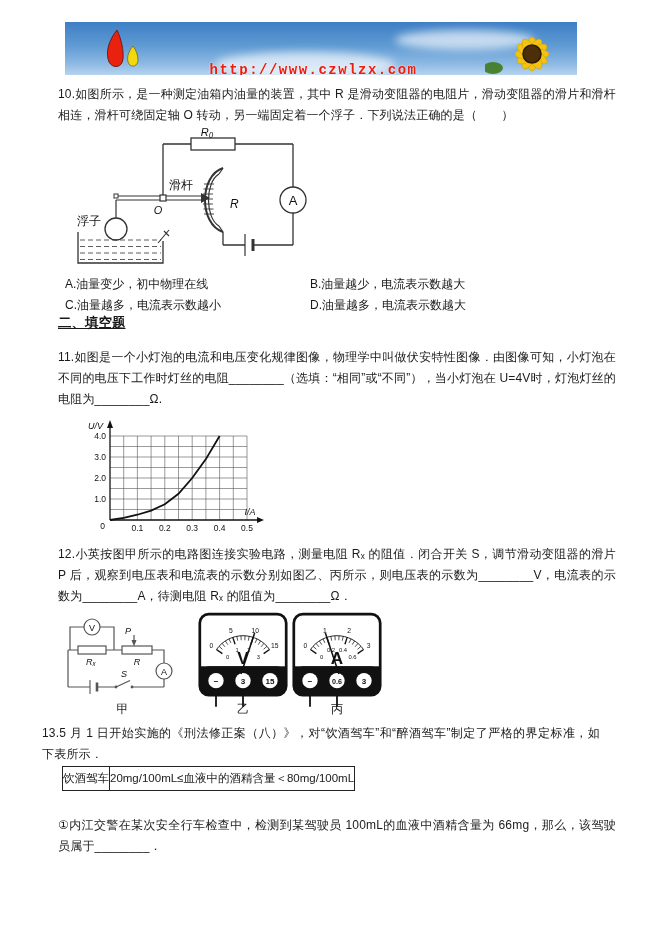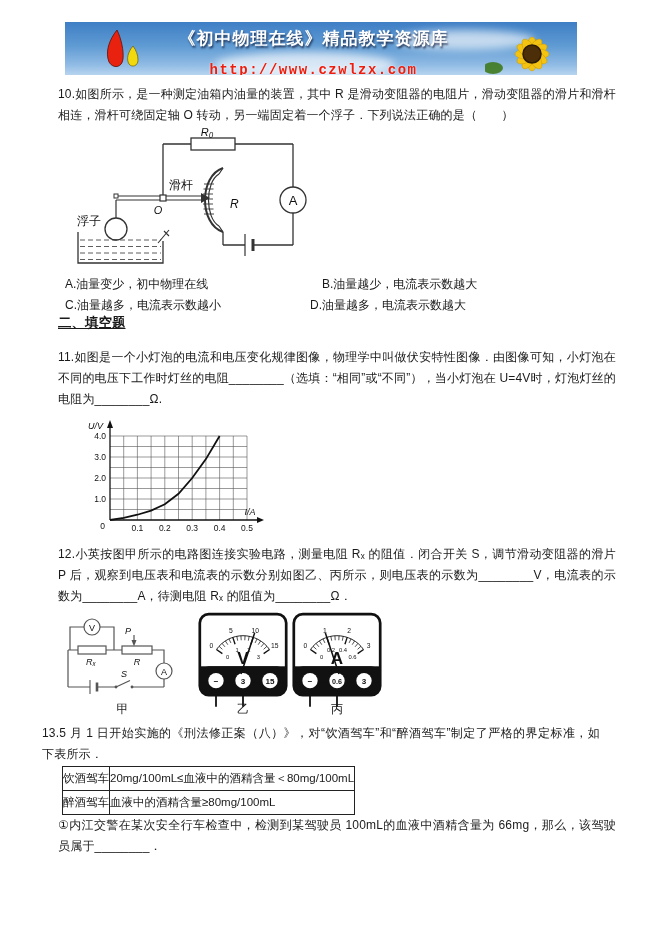--- a/index.html
+++ b/index.html
@@ -32,21 +32,20 @@
 </head>
 <body>
 
 <div class="banner">
   <div class="cloud" style="left:150px;top:30px;width:180px;height:26px;"></div>
   <div class="cloud" style="left:330px;top:8px;width:140px;height:20px;"></div>
   <svg style="left:30px;top:4px;" width="60" height="48" viewBox="0 0 60 48">
     <path d="M22,4 C14,14 10,26 14,36 C18,43 27,42 28,33 C29,25 26,12 22,4 Z" fill="#e8220f" stroke="#5a1008" stroke-width="0.8"></path>
     <path d="M38,20 C33,26 31,33 34,38 C37,42 43,40 43,34 C43,29 41,24 38,20 Z" fill="#f2d90e" stroke="#6b5a06" stroke-width="0.7"></path>
   </svg>
-  <div class="banner-title">《初中物理在线》精品教学资源库</div>
   <div class="banner-url">http://www.czwlzx.com</div>
   <svg style="right:6px;top:10px;" width="86" height="43" viewBox="0 0 86 43">
     <g transform="translate(47,22)">
       <g fill="#f4c311" stroke="#c79a07" stroke-width="0.5">
         <ellipse rx="6" ry="17" transform="rotate(0)"></ellipse>
           <ellipse rx="6" ry="17" transform="rotate(30)"></ellipse>
         <ellipse rx="6" ry="17" transform="rotate(60)"></ellipse>
           <ellipse rx="6" ry="17" transform="rotate(90)"></ellipse>
         <ellipse rx="6" ry="17" transform="rotate(120)"></ellipse>
           <ellipse rx="6" ry="17" transform="rotate(150)"></ellipse>
@@ -94,21 +93,21 @@
 
   <text x="134" y="8" font-size="11" font-style="italic" text-anchor="middle">R₀</text>
   <text x="96" y="61" font-size="12">滑杆</text>
   <text x="85" y="86" font-size="11" font-style="italic" text-anchor="middle">O</text>
   <text x="157" y="80" font-size="12" font-style="italic">R</text>
   <text x="220" y="77" font-size="13" text-anchor="middle">A</text>
   <text x="4" y="97" font-size="12">浮子</text>
 </svg>
 
 <div class="opt" style="left:65px;top:274px;">A.油量变少，初中物理在线</div>
-<div class="opt" style="left:310px;top:274px;margin-left:12px;">B.油量越少，电流表示数越大</div>
+<div class="opt" style="left:310px;top:274px;">B.油量越少，电流表示数越大</div>
 <div class="opt" style="left:65px;top:295px;">C.油量越多，电流表示数越小</div>
 <div class="opt" style="left:310px;top:295px;">D.油量越多，电流表示数越大</div>
 
 <div class="sec" style="left:58px;top:314px;text-decoration:underline;">二、填空题</div>
 
 <div class="txt" style="left:58px;top:347px;width:558px;">11.如图是一个小灯泡的电流和电压变化规律图像，物理学中叫做伏安特性图像．由图像可知，小灯泡在不同的电压下工作时灯丝的电阻________（选填：“相同”或“不同”），当小灯泡在 U=4V时，灯泡灯丝的电阻为________Ω.</div>
 
 <svg id="q11-plot" style="left:72px;top:416px;" width="200" height="122" viewBox="0 0 200 122">
     <line x1="51.7" y1="20" x2="51.7" y2="104" stroke="#555" stroke-width="0.6"></line>
     <line x1="65.4" y1="20" x2="65.4" y2="104" stroke="#555" stroke-width="0.6"></line>
@@ -259,20 +258,16 @@
 <div class="cap" style="left:292px;top:701px;width:90px;">丙</div>
 
 <div class="txt" style="left:42px;top:723px;width:558px;">13.5 月 1 日开始实施的《刑法修正案（八）》，对“饮酒驾车”和“醉酒驾车”制定了严格的界定标准，如下表所示．</div>
 
 <table class="std">
   <tbody>
       <tr>
     <td>饮酒驾车</td>
     <td>20mg/100mL≤血液中的酒精含量＜80mg/100mL</td>
   </tr>
-  <tr>
-    <td>醉酒驾车</td>
-    <td>血液中的酒精含量≥80mg/100mL</td>
-  </tr>
 </tbody>
   </table>
 
 <div class="txt" style="left:58px;top:815px;width:558px;">①内江交警在某次安全行车检查中，检测到某驾驶员 100mL的血液中酒精含量为 66mg，那么，该驾驶员属于________．</div>
 
 </body></html>

